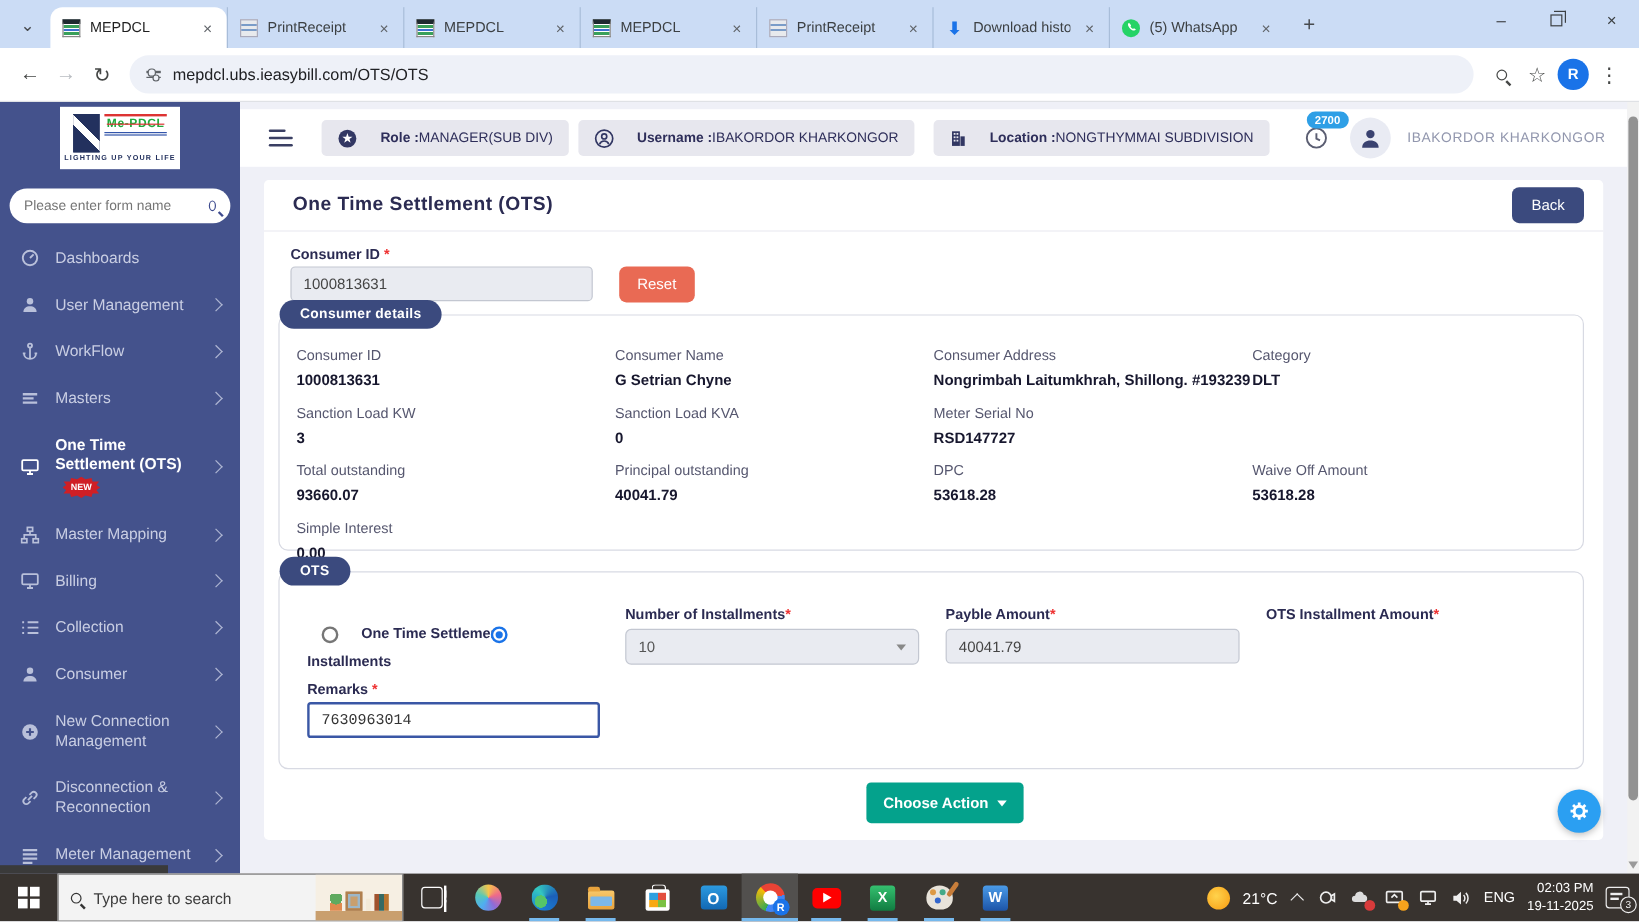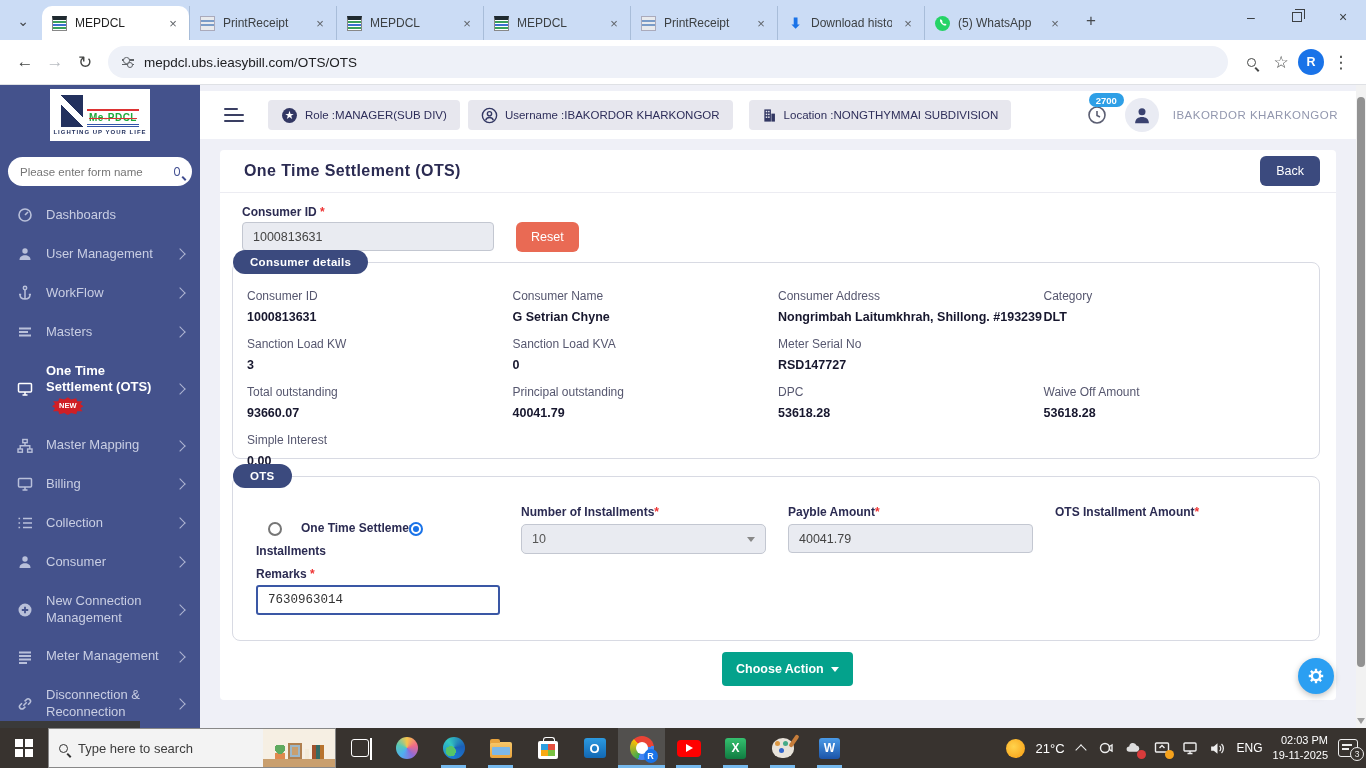--- a/index.html
+++ b/index.html
@@ -37,21 +37,21 @@
   .tune-icon i::after { content:""; position:absolute; top:-1.6px; width:4.5px; height:4.5px; border-radius:50%; background:#eef1f8; border:1.6px solid #5f6368; }
   .tune-icon i:first-child::after { left:1px; }
   .tune-icon i:last-child::after { right:1px; }
   .magnifier { width:9px; height:9px; border:1.8px solid #454746; border-radius:50%; position:relative; display:inline-block; }
   .magnifier::after { content:""; position:absolute; width:1.8px; height:5px; background:#454746; left:8px; top:8px; transform:rotate(-45deg); }
   .avatar-r { width:26px; height:26px; border-radius:50%; background:#1a73e8; color:#fff; font-size:12.5px; font-weight:bold; display:flex; align-items:center; justify-content:center; }
 
   
   .sidebar { position:absolute; left:0; top:85px; width:200px; height:643px; background:#44528c; color:#c9cee3; overflow:hidden; }
   .logo-card { margin:4px auto 0; width:100px; height:52px; background:#fff; display:flex; align-items:center; justify-content:center; flex-direction:column; padding:3px; }
-  .logo-row { display:flex; align-items:flex-end; gap:4px; }
+  .logo-row { display:flex; align-items:flex-start; gap:4px; }
   .logo-bolt { width:22px; height:32px; background:#23315e; background-image:linear-gradient(45deg, #23315e 42%, #fff 42%, #fff 58%, #23315e 58%); }
   .logo-txt { font-size:10px; font-weight:bold; color:#1faa3c; border-top:2px solid #d33; border-bottom:3px double #3355aa; text-decoration:line-through; text-decoration-color:#d33; padding:1px 2px; letter-spacing:.5px; }
   .logo-tag { font-size:6px; color:#23315e; letter-spacing:1px; margin-top:2px; font-weight:bold; }
   .side-search { margin:16px 8px 10px; height:29px; background:#fff; border-radius:15px; display:flex; align-items:center; padding:0 12px; }
   .side-search input { border:none; outline:none; flex:1; font-size:11.5px; color:#555; background:transparent; font-family:"Liberation Sans",sans-serif; }
   .side-search .magnifier { border-color:#3e4b8f; }
   .side-search .magnifier::after { background:#3e4b8f; }
   .s-item { display:flex; align-items:center; gap:13px; padding:11px 12px 11px 16px; font-size:13px; cursor:pointer; }
   .s-ico { width:17px; flex:none; display:flex; justify-content:center; color:#b9c0da; }
   .s-lbl { flex:1; line-height:1.3; }
@@ -60,21 +60,21 @@
   .s-item.active .s-ico { color:#fff; }
   .new-badge { display:inline-block; background:#cf1f25; color:#fff; font-size:7.5px; font-weight:bold; padding:4px 7px; margin-left:6px; clip-path:polygon(50% 0%,61% 12%,77% 5%,80% 22%,97% 22%,90% 38%,100% 50%,90% 62%,97% 78%,80% 78%,77% 95%,61% 88%,50% 100%,39% 88%,23% 95%,20% 78%,3% 78%,10% 62%,0% 50%,10% 38%,3% 22%,20% 22%,23% 5%,39% 12%); }
 
   
   .main { position:absolute; left:200px; top:85px; width:1156px; height:643px; background:#eff0f7; }
   .topbar { position:absolute; left:0; top:6px; width:1156px; height:48px; background:#fff; display:flex; align-items:center; padding:0 18px 0 24px; }
   .hamburger { width:20px; display:flex; flex-direction:column; gap:4px; margin-right:24px; }
   .hamburger i { display:block; height:2px; background:#3a3f63; border-radius:1px; }
   .hamburger i:nth-child(1){ width:14px; } .hamburger i:nth-child(2){ width:20px; } .hamburger i:nth-child(3){ width:20px; }
   .hpill { background:#e7e7ee; border-radius:4px; height:30px; display:flex; align-items:center; gap:7px; padding:0 13px; font-size:11.5px; color:#2e2e5a; margin-right:8px; white-space:nowrap; }
-  .hpill b { font-weight:normal; }
+  .hpill b { font-weight:bold;margin-left:12px; }
   .hpill.loc { margin-left:8px; }
   .top-right { margin-left:auto; display:flex; align-items:center; gap:14px; }
   .clock-wrap { position:relative; width:26px; height:26px; }
   .count-badge { position:absolute; top:-9px; left:4px; background:#2e9fe6; color:#fff; font-size:9.5px; font-weight:bold; border-radius:8px; padding:1.5px 7px; }
   .user-avatar { width:34px; height:34px; border-radius:50%; background:#e9ebf3; display:flex; align-items:center; justify-content:center; color:#3a4270; }
   .top-user-name { font-size:11.5px; color:#9297ae; letter-spacing:.5px; }
 
   .card { position:absolute; left:20px; top:65px; width:1116px; height:550px; background:#fff; border-radius:4px; }
   .card-title-row { height:43px; border-bottom:1px solid #ececf2; display:flex; align-items:center; padding:0 16px 0 24px; }
   .page-title { font-size:16px; font-weight:bold; color:#2b2b52; letter-spacing:.4px; }
@@ -353,36 +353,36 @@
           <svg width="16" height="16" viewBox="0 0 16 16" fill="currentColor">
             <circle cx="8" cy="8" r="6.5"></circle>
             <path d="M8 4.8v6.4M4.8 8h6.4" stroke="#44528c" stroke-width="1.8"></path>
           </svg>
         </span>
       <span class="s-lbl">New Connection Management</span>
       <span class="s-chev"></span>
     </div>
     <div class="s-item">
       <span class="s-ico">
-          <svg width="16" height="16" viewBox="0 0 16 16" stroke="currentColor" stroke-width="1.8">
-            <path d="M2 3.5h12M2 7h12M2 10.5h12M2 14h8"></path>
-          </svg>
-        </span>
-      <span class="s-lbl">Meter Management</span>
-      <span class="s-chev"></span>
-    </div>
-    <div class="s-item">
-      <span class="s-ico">
           <svg width="16" height="16" viewBox="0 0 16 16" fill="none" stroke="currentColor" stroke-width="1.5">
             <path d="M6.3 9.7l3.4-3.4"></path>
             <path d="M5 7.2L3.2 9a2.4 2.4 0 103.4 3.4L8.4 10.6"></path>
             <path d="M11 8.8L12.8 7a2.4 2.4 0 10-3.4-3.4L7.6 5.4"></path>
           </svg>
         </span>
       <span class="s-lbl">Disconnection &amp; Reconnection</span>
+      <span class="s-chev"></span>
+    </div>
+    <div class="s-item">
+      <span class="s-ico">
+          <svg width="16" height="16" viewBox="0 0 16 16" stroke="currentColor" stroke-width="1.8">
+            <path d="M2 3.5h12M2 7h12M2 10.5h12M2 14h8"></path>
+          </svg>
+        </span>
+      <span class="s-lbl">Meter Management</span>
       <span class="s-chev"></span>
     </div>
 
   </div>
 
   <div class="main">
     <div class="topbar">
       <div class="hamburger">
           <i></i>
           <i></i>

